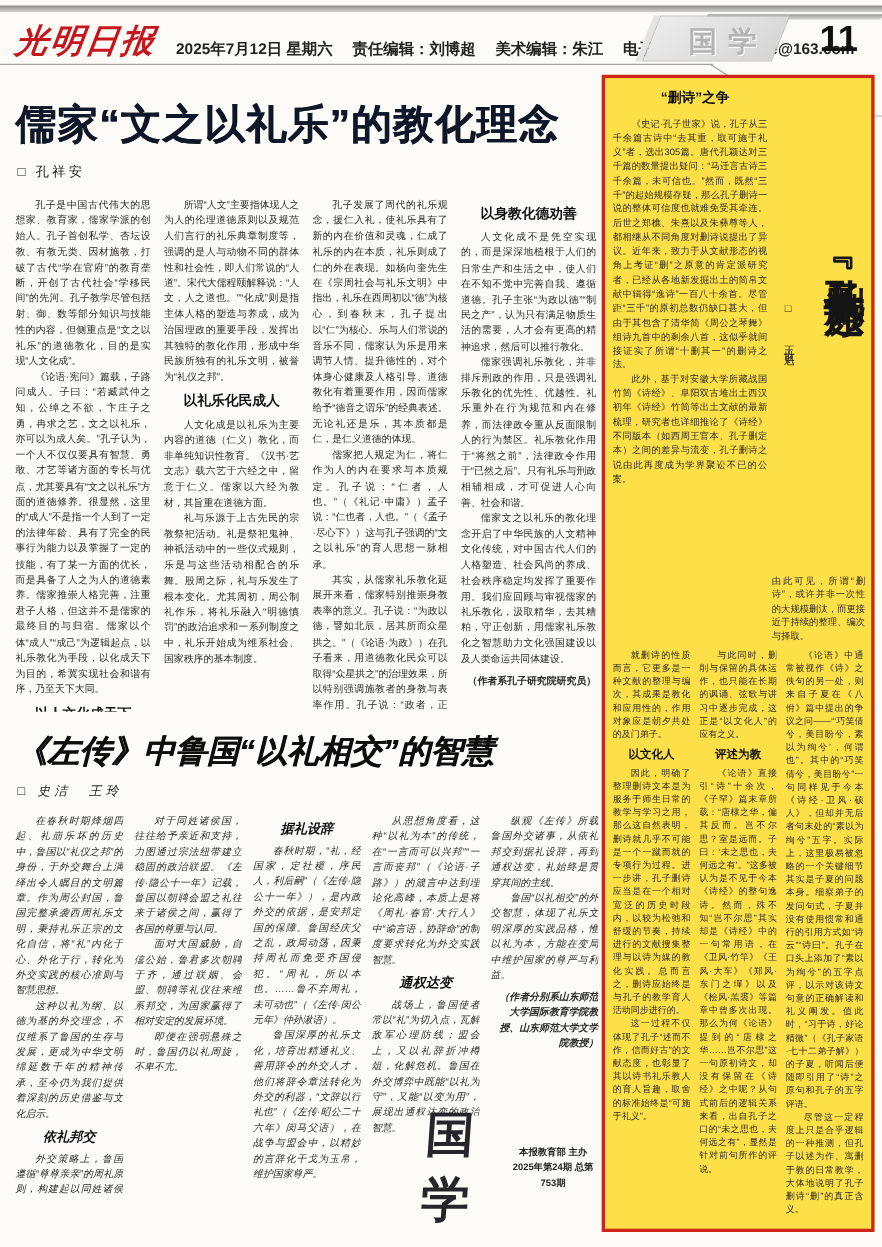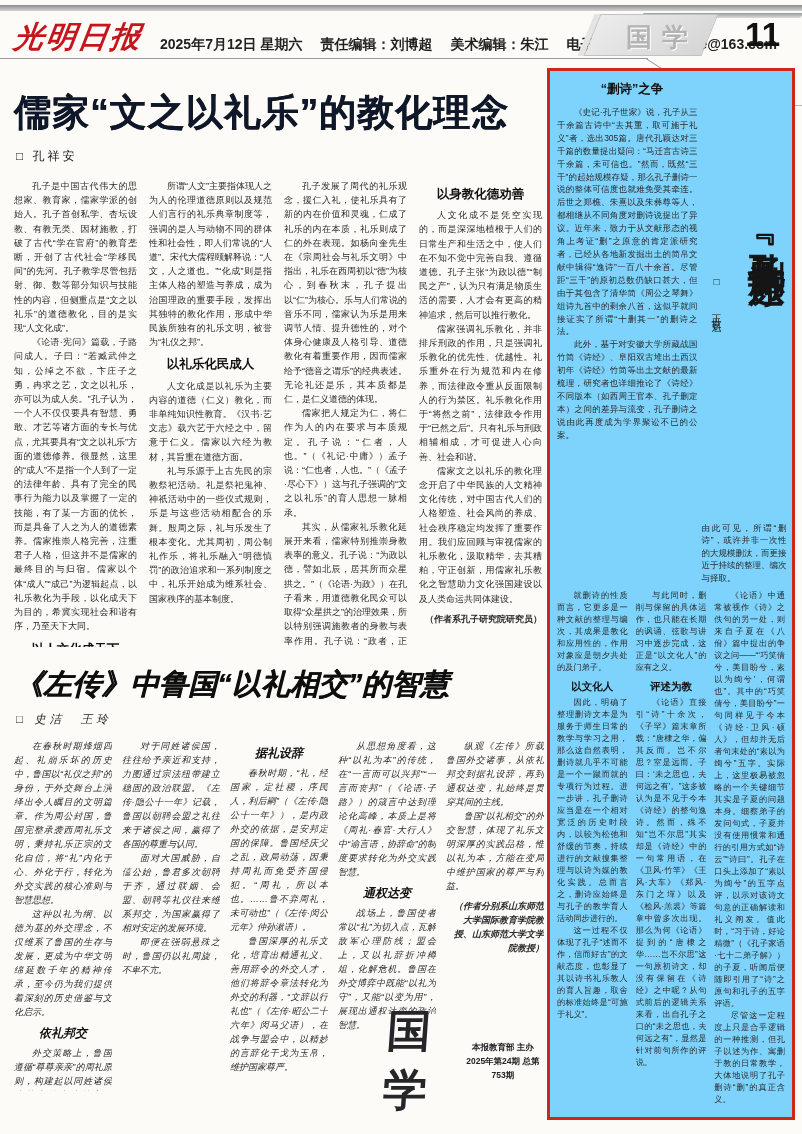--- a/index.html
+++ b/index.html
@@ -52,21 +52,21 @@
   #a2 { position:absolute; left:14px; top:658px; width:530px;font-style:italic; }
   #a2 .title { font-size:29px; font-weight:900; color:#0e0e0e; line-height:40px;
     margin:6px 0 8px 0; text-shadow:0.5px 0 #0e0e0e; }
   #a2 .byline { font-size:11.5px; margin:2px 0 12px 2px; letter-spacing:4px; }
   #a2 .cols { gap:10px; height:352px; }
   #a2 .col { width:98px; font-size:9px; line-height:14px; color:#2a2a2a; }
   #a2 .col h4 { font-size:12px; margin:7px 0 6px 0; }
 
   
   #boxart { position:absolute; left:547px; top:68px; width:248px; height:1052px;
-    border:3px solid #d0251b; background:#7dd3fc; padding:8px 7px 6px 7px; }
+    border:3px solid #d0251b; background:#fde047; padding:8px 7px 6px 7px; }
   #boxart h3 { width:150px; text-align:center; font-size:12.5px; font-weight:900;
     margin:2px 0 8px 0; color:#111; }
   .box-upper { display:flex; height:478px; }
   .box-widecol { width:143px; font-size:8.5px; line-height:12.9px; text-align:justify;
     word-break:break-all; overflow:hidden; color:#2a2a2a; }
   .box-widecol p { text-indent:2em; }
   .box-right { position:relative; width:89px; }
   .vtitle { position:absolute; top:116px; right:0px; height:360px;
     writing-mode:vertical-rl; text-orientation:upright;
     font-family:"Liberation Serif", serif; font-weight:900; font-size:37px;

